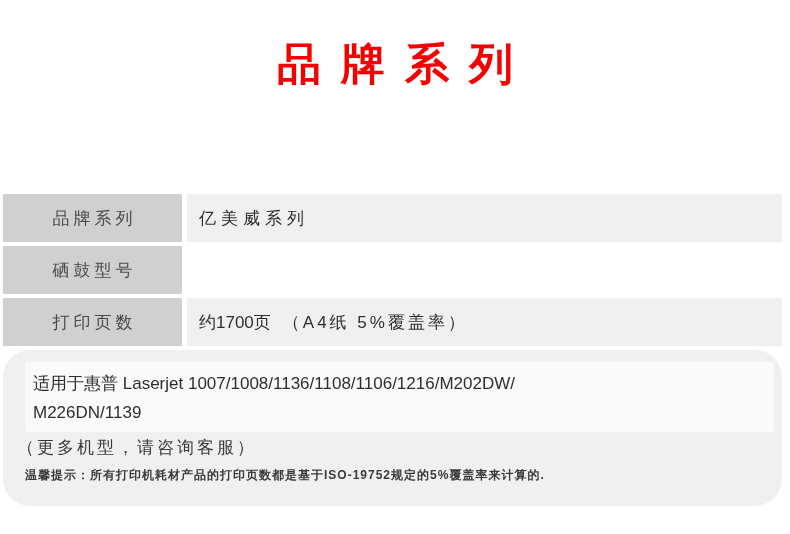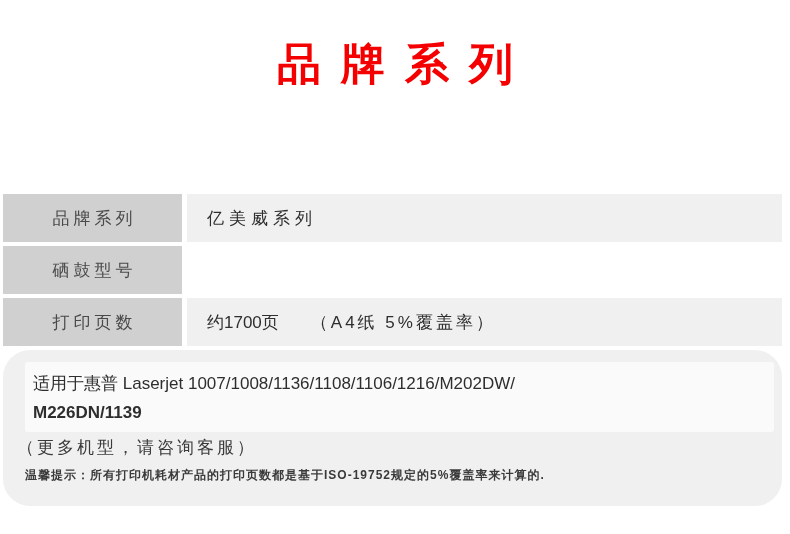--- a/index.html
+++ b/index.html
@@ -52,43 +52,43 @@
     justify-content: center;
     text-indent: 4px;
   }
   .p-row .value-cell {
     flex: 1;
     background: #f0f0f0;
     color: #2e2e2e;
     font-size: 17px;
     display: flex;
     align-items: center;
-    padding-left: 20px;
+    padding-left: 12px;
     position: relative;
   }
   .row-short { height: 48px; }
   .row-tall  { height: 156px; }
   .brand-value { letter-spacing: 5px; }
   .faint-suffix {
     color: #fbfbfb;
     letter-spacing: 2px;
     margin-left: 8px;
     font-weight: 700;
   }
-  .pages-note { margin-left: 32px; letter-spacing: 3px; }
+  .pages-note { margin-left: 12px; letter-spacing: 3px; }
   
   .models-cell { display: block; padding: 0; border-radius: 27px; }
   .highlight-panel {
     position: absolute;
     left: 22px; top: 12px; right: 8px; height: 70px;
     background: #fafafa;
     border-radius: 3px;
   }
   .models-line1 { position: absolute; left: 30px; top: 22px;  font-size: 17px; color: #2e2e2e; white-space: nowrap; }
-  .models-line2 { position: absolute; left: 30px; top: 53px;  font-size: 17px; color: #2e2e2e; font-weight: bold; }
+  .models-line2 { position: absolute; left: 30px; top: 53px;  font-size: 17px; color: #2e2e2e; }
   .models-line3 { position: absolute; left: 14px; top: 86px;  font-size: 17px; color: #3a3a3a; letter-spacing: 3px; }
   .coverage-tip { position: absolute; left: 22px; top: 117px; font-size: 12px; color: #3a3a3a; font-weight: 700; letter-spacing: 1px; }
 </style>
 </head>
 <body>
 
 <div class="header">
   <div class="title">品牌系列</div>
   <br>
 </div>

